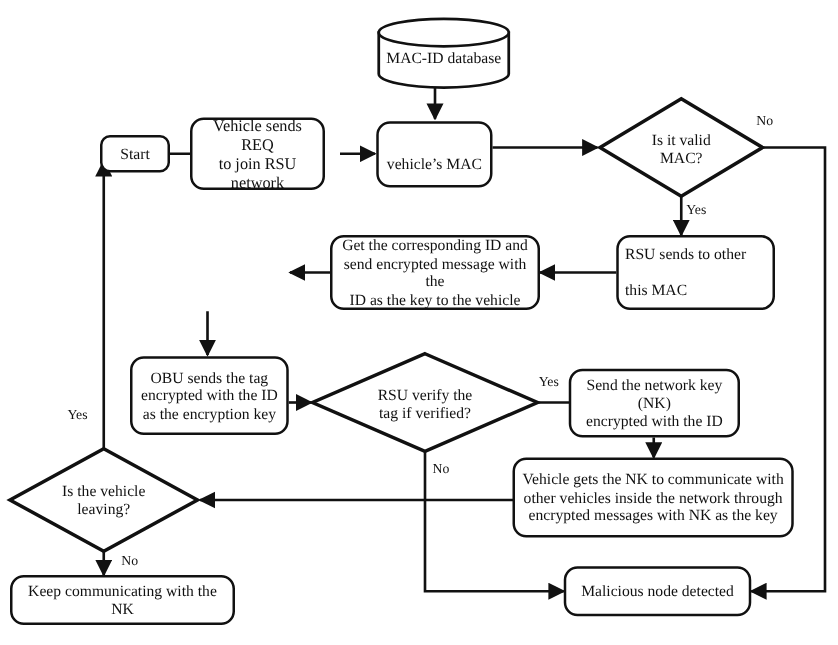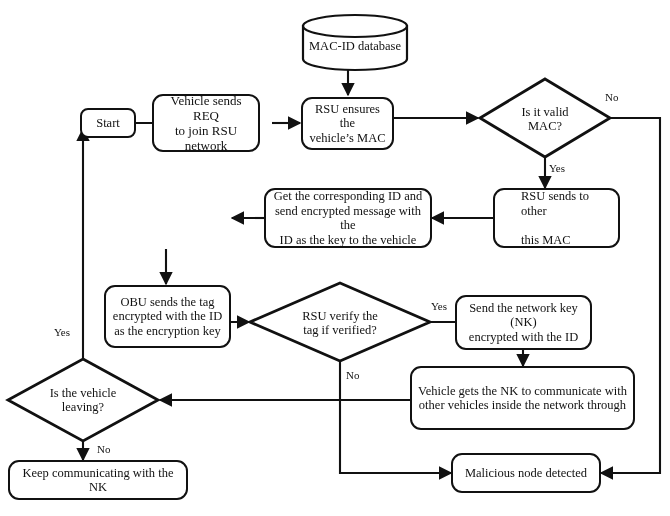--- a/index.html
+++ b/index.html
@@ -37,21 +37,21 @@
   .proc {
     border: 2.2px solid #111111;
     border-radius: 11px;
     background: #ffffff;
     padding: 2px 4px;
     line-height: 1.16;
   }
   .proc-left {
     justify-content: flex-start;
     text-align: left;
-    padding-left: 26px;
+    padding-left: 5px;
   }
   .label {
     position: absolute;
     color: #111111;
     background: transparent;
     z-index: 4;
     white-space: nowrap;
     line-height: 1;
   }
   .diamond-text {
@@ -145,21 +145,21 @@
 
   <div class="node proc" style="left:152px; top:94px; width:108px; height:58px; font-size:13px;">
     <span>
       <span>Vehicle sends REQ</span><br>
       <span>to join RSU network</span>
     </span>
   </div>
 
   <div class="node proc" style="left:301px; top:97px; width:93px; height:53px; font-size:12.5px;">
     <span>
-      <span>RSU ensures the</span><br>
+      <br>
       <span>vehicle’s MAC</span>
     </span>
   </div>
 
   <div class="diamond-text" style="left:500px; top:100px; width:90px; height:38px; font-size:12.5px;">
     <span style="text-align:center;">
       <span>Is it valid</span><br>
       <span>MAC?</span>
     </span>
   </div>
@@ -200,20 +200,21 @@
     <span>
       <span>Send the network key (NK)</span><br>
       <span>encrypted with the ID</span>
     </span>
   </div>
 
   <div class="node proc" style="left:410px; top:366px; width:225px; height:64px; font-size:12.5px;">
     <span>
       <span>Vehicle gets the NK to communicate with</span><br>
       <span>other vehicles inside the network through</span><br>
+      <span>encrypted messages with NK as the key</span>
     </span>
   </div>
 
   <div class="diamond-text" style="left:33px; top:381px; width:100px; height:38px; font-size:12.5px;">
     <span style="text-align:center;">
       <span>Is the vehicle</span><br>
       <span>leaving?</span>
     </span>
   </div>
 

